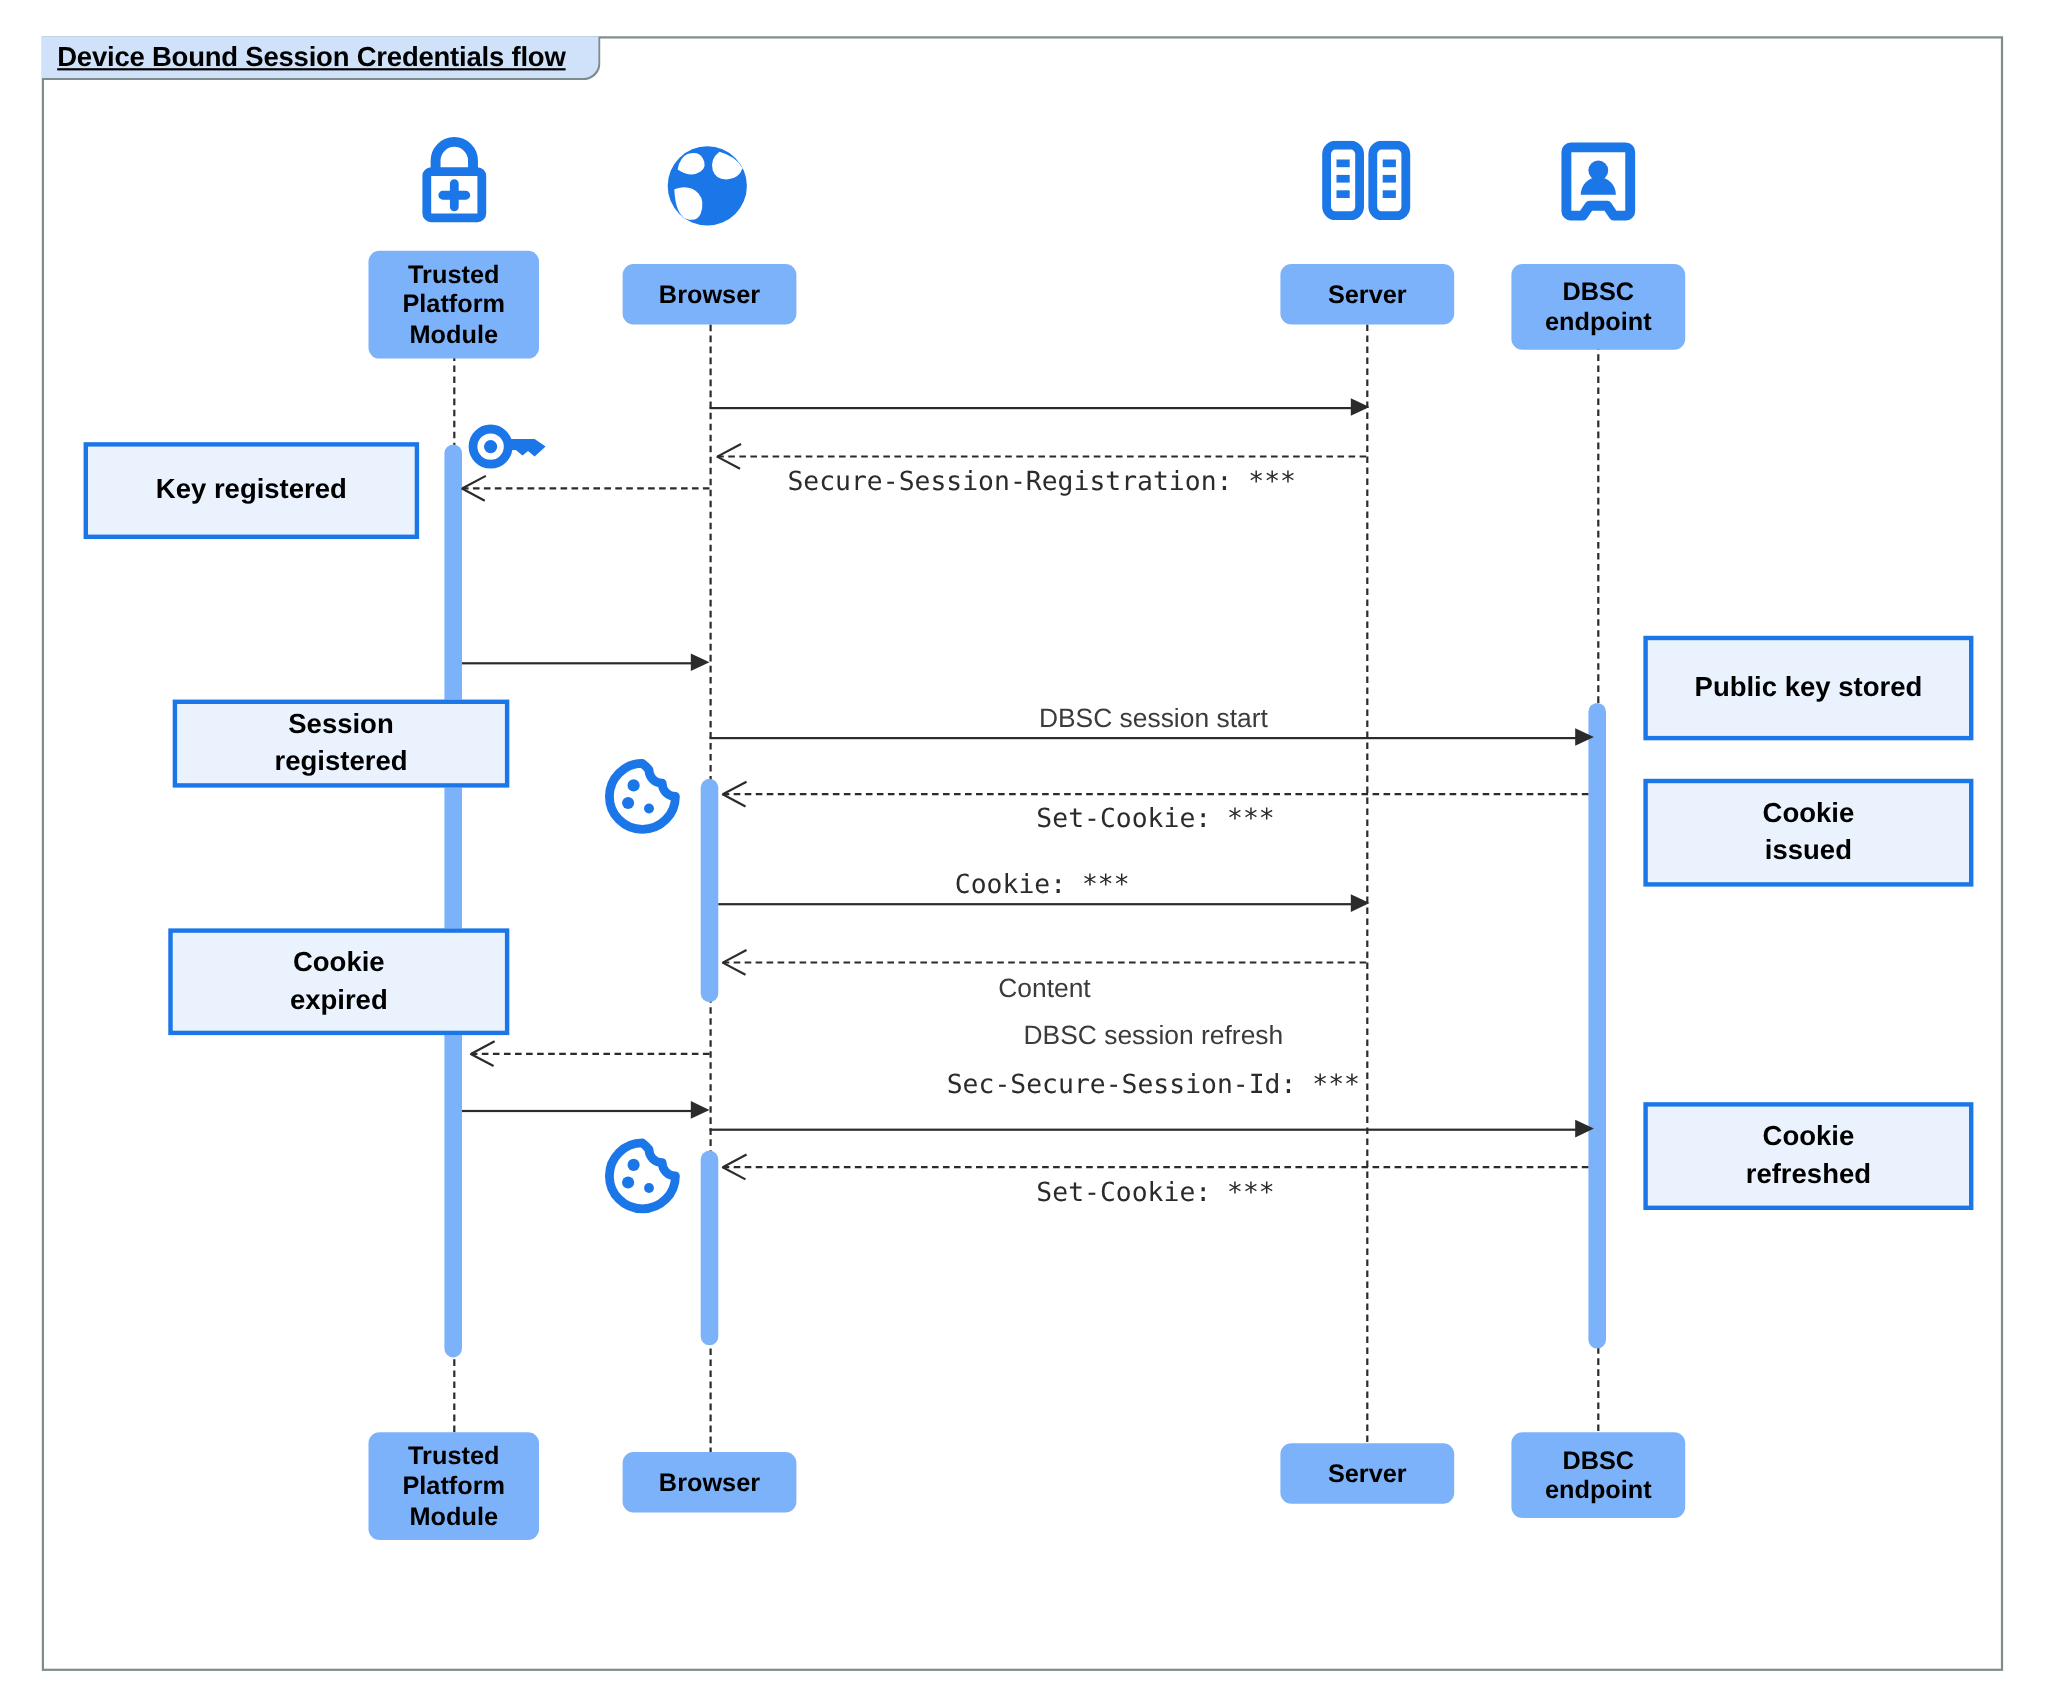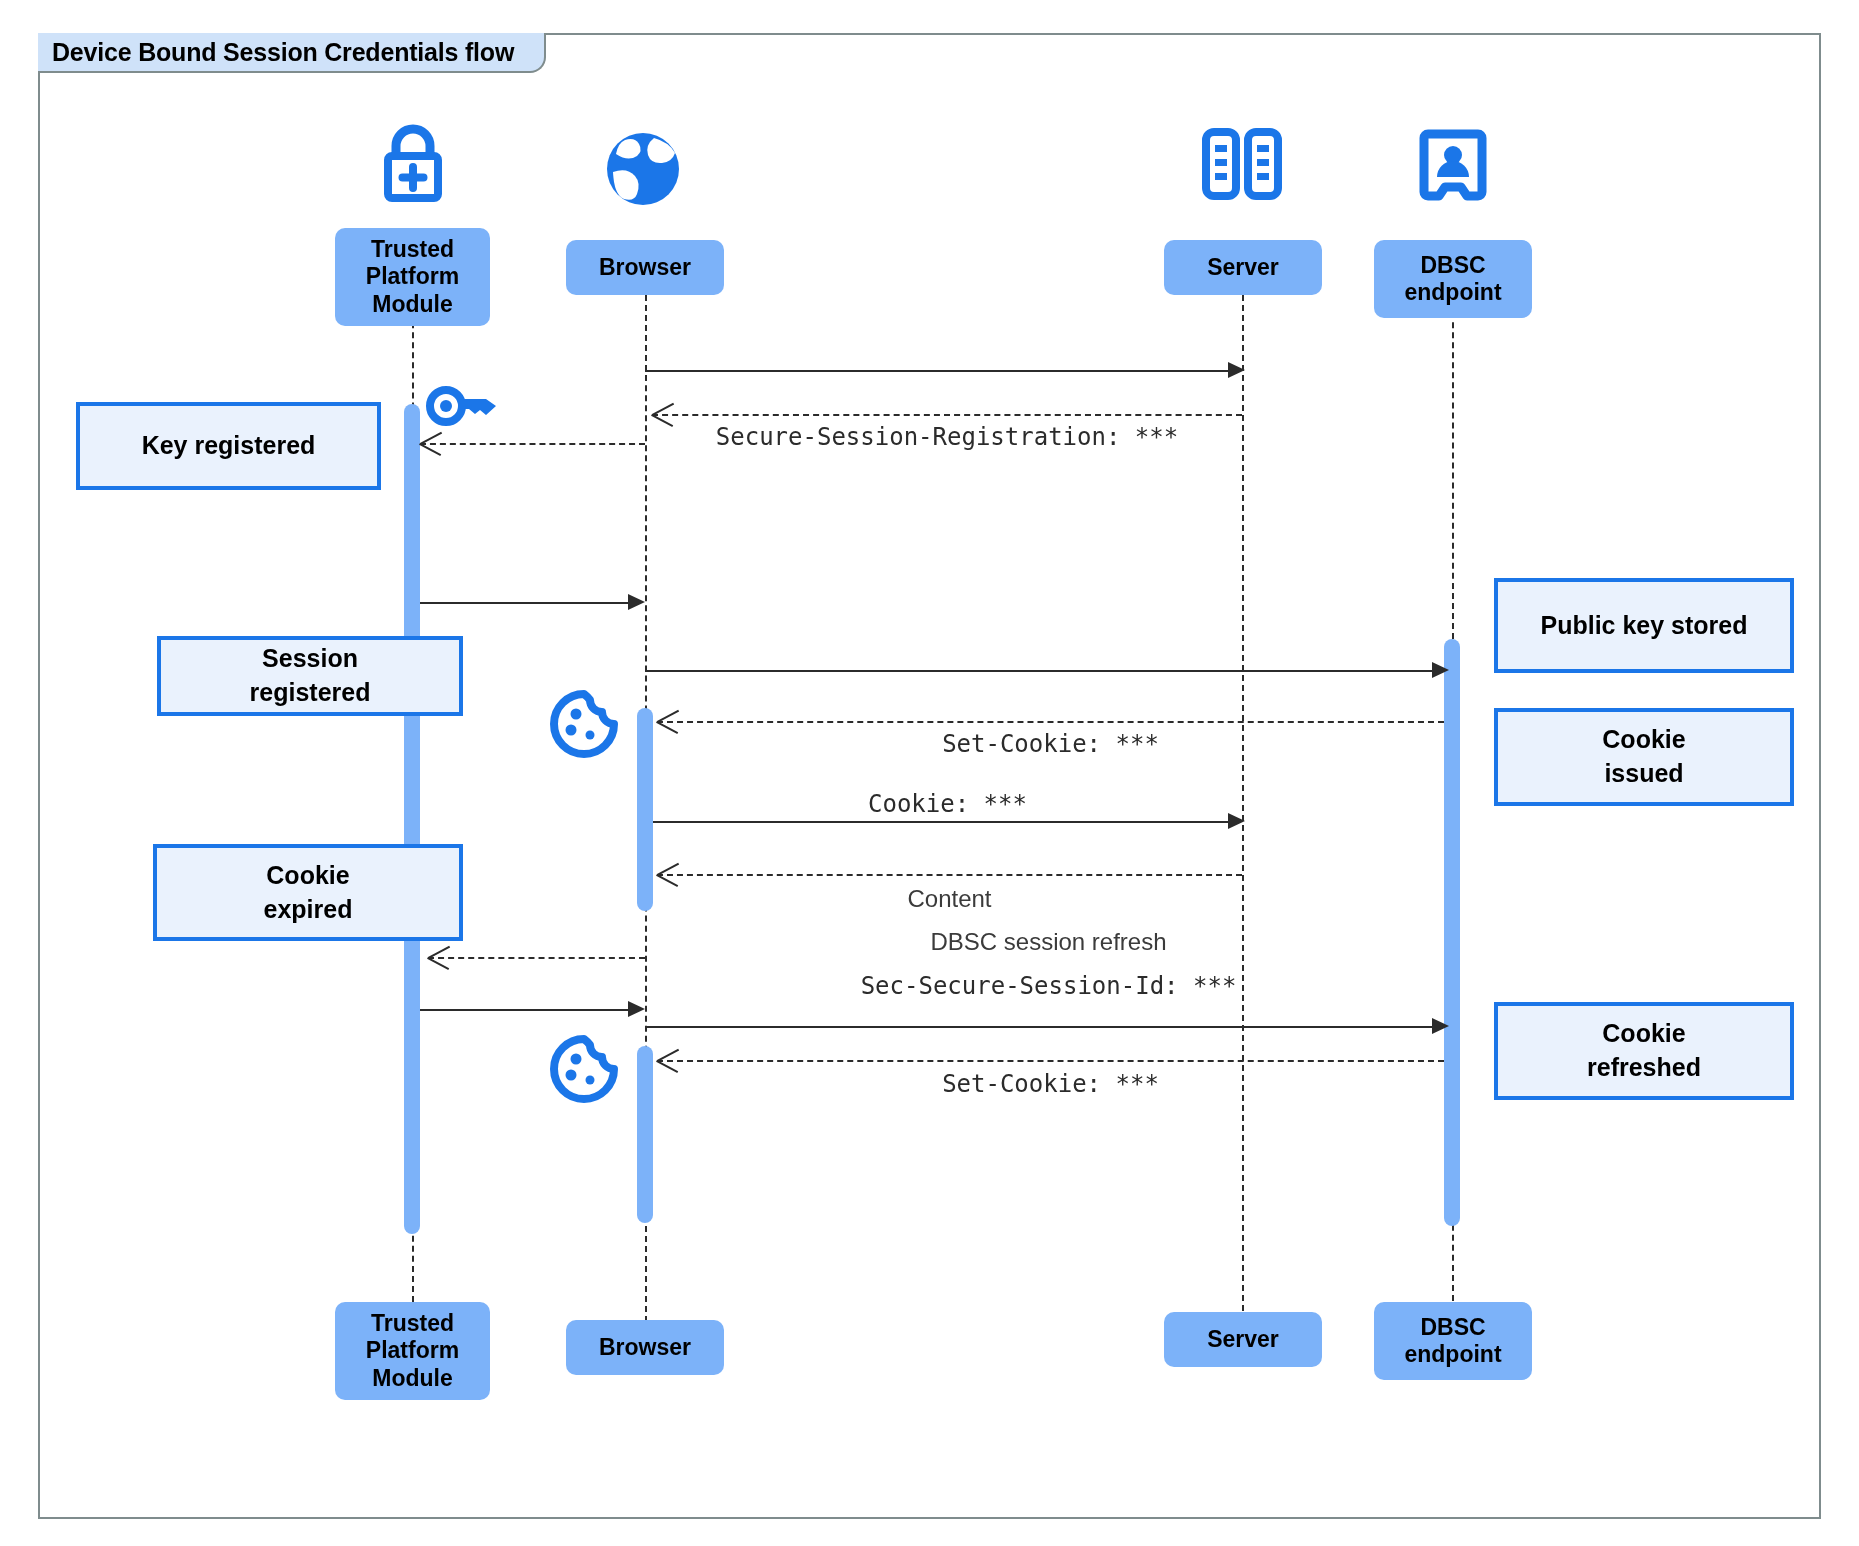--- a/index.html
+++ b/index.html
@@ -43,20 +43,21 @@
     padding: 0 30px 0 14px;
     display: flex;
     align-items: center;
   }
   .frame-title {
     font-size: 25px;
     font-weight: bold;
     color: #000000;
     white-space: nowrap;
     letter-spacing: -0.2px;
+    text-decoration: underline;
   }
 
   
   .lifeline {
     position: absolute;
     width: 0;
     border-left: 2px dashed #2b2b2b;
   }
   
   .activation {
@@ -251,20 +252,21 @@
 
   <div class="msg-line dashed" style="left:420px; top:443px; width:225px;"></div>
   <div class="arrowhead arrow-open-l" style="left:420px; top:443px;">
     <i class="up"></i>
       <i class="dn"></i>
   </div>
 
   <div class="msg-line" style="left:420px; top:602px; width:215px;"></div>
   <div class="arrowhead arrow-solid-r" style="left:628px; top:594px;"></div>
 
+  <div class="msg-label sans" style="left:645px; top:640px; width:807px;">DBSC session start</div>
   <div class="msg-line" style="left:645px; top:670px; width:790px;"></div>
   <div class="arrowhead arrow-solid-r" style="left:1432px; top:662px;"></div>
 
   <div class="msg-line dashed" style="left:657px; top:721px; width:787px;"></div>
   <div class="arrowhead arrow-open-l" style="left:657px; top:721px;">
     <i class="up"></i>
       <i class="dn"></i>
   </div>
   <div class="msg-label mono" style="left:657px; top:730px; width:787px;">Set-Cookie: ***</div>
 

